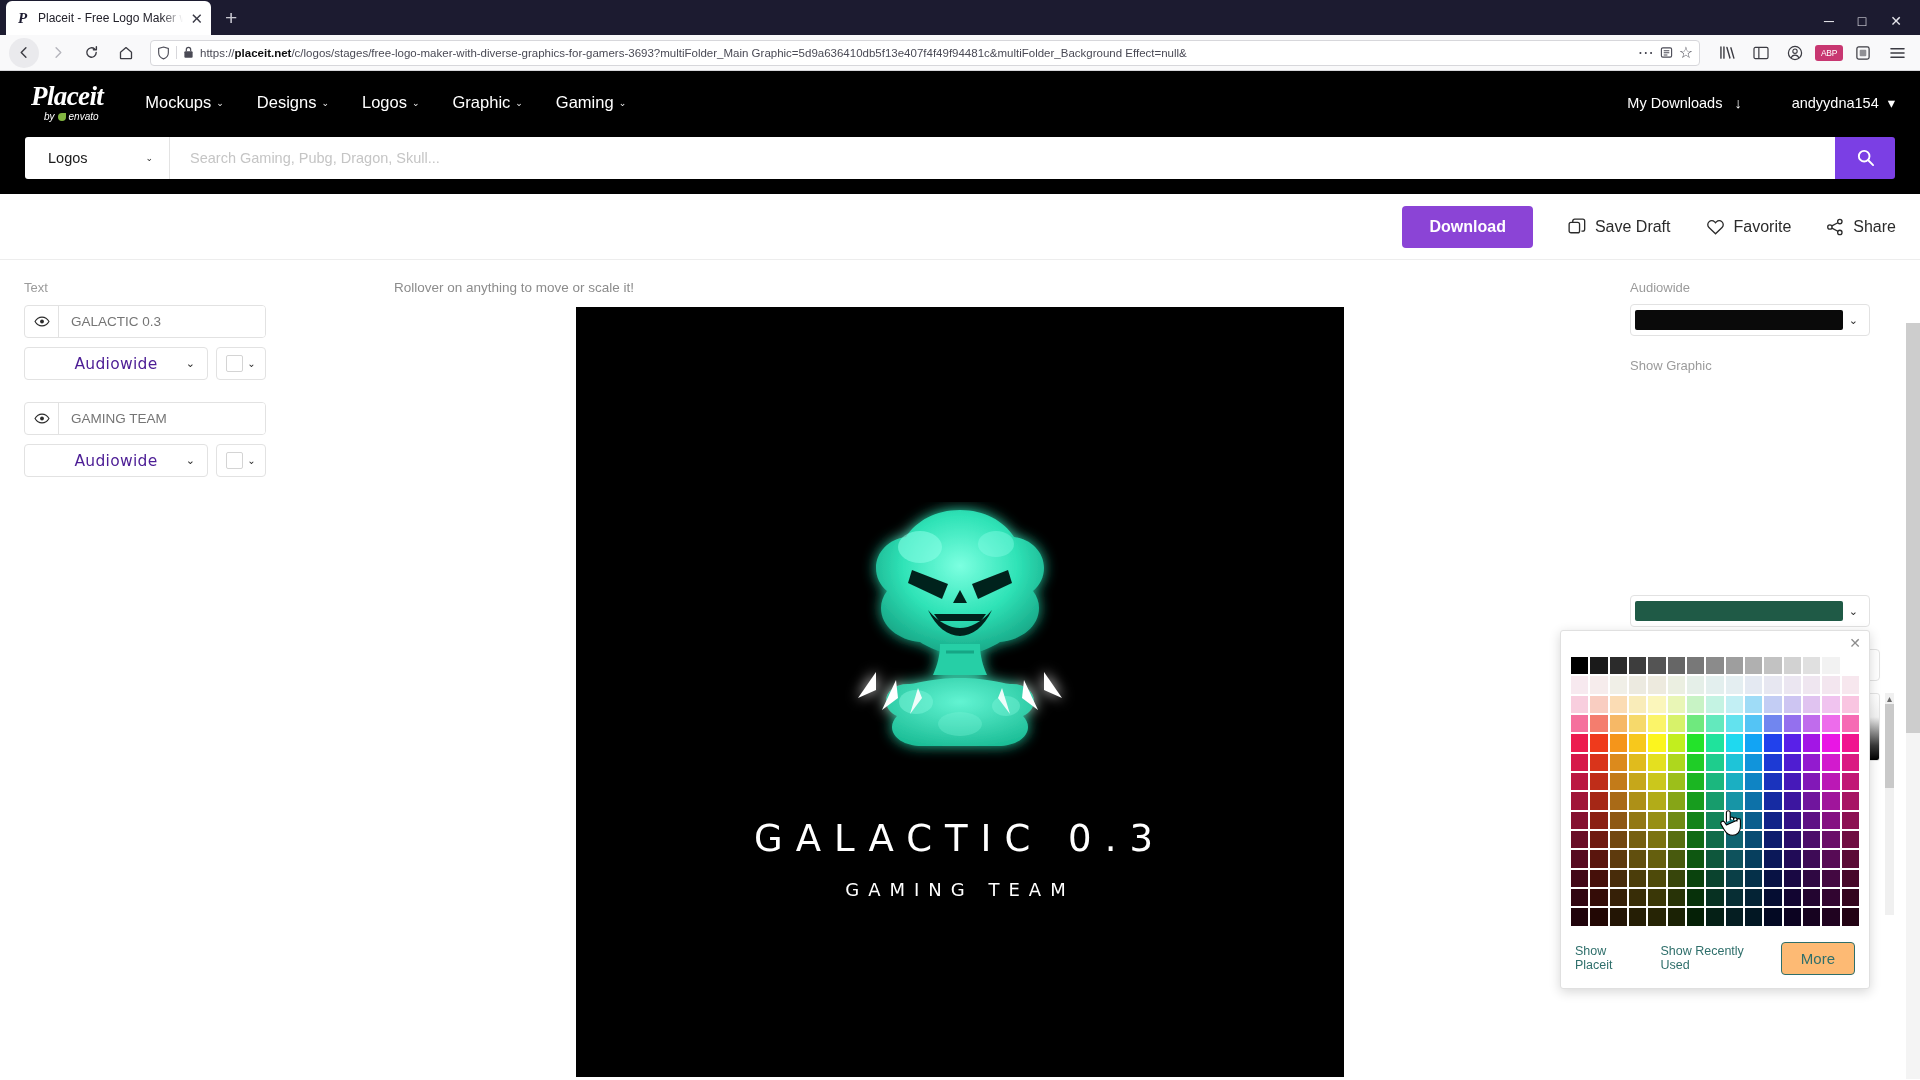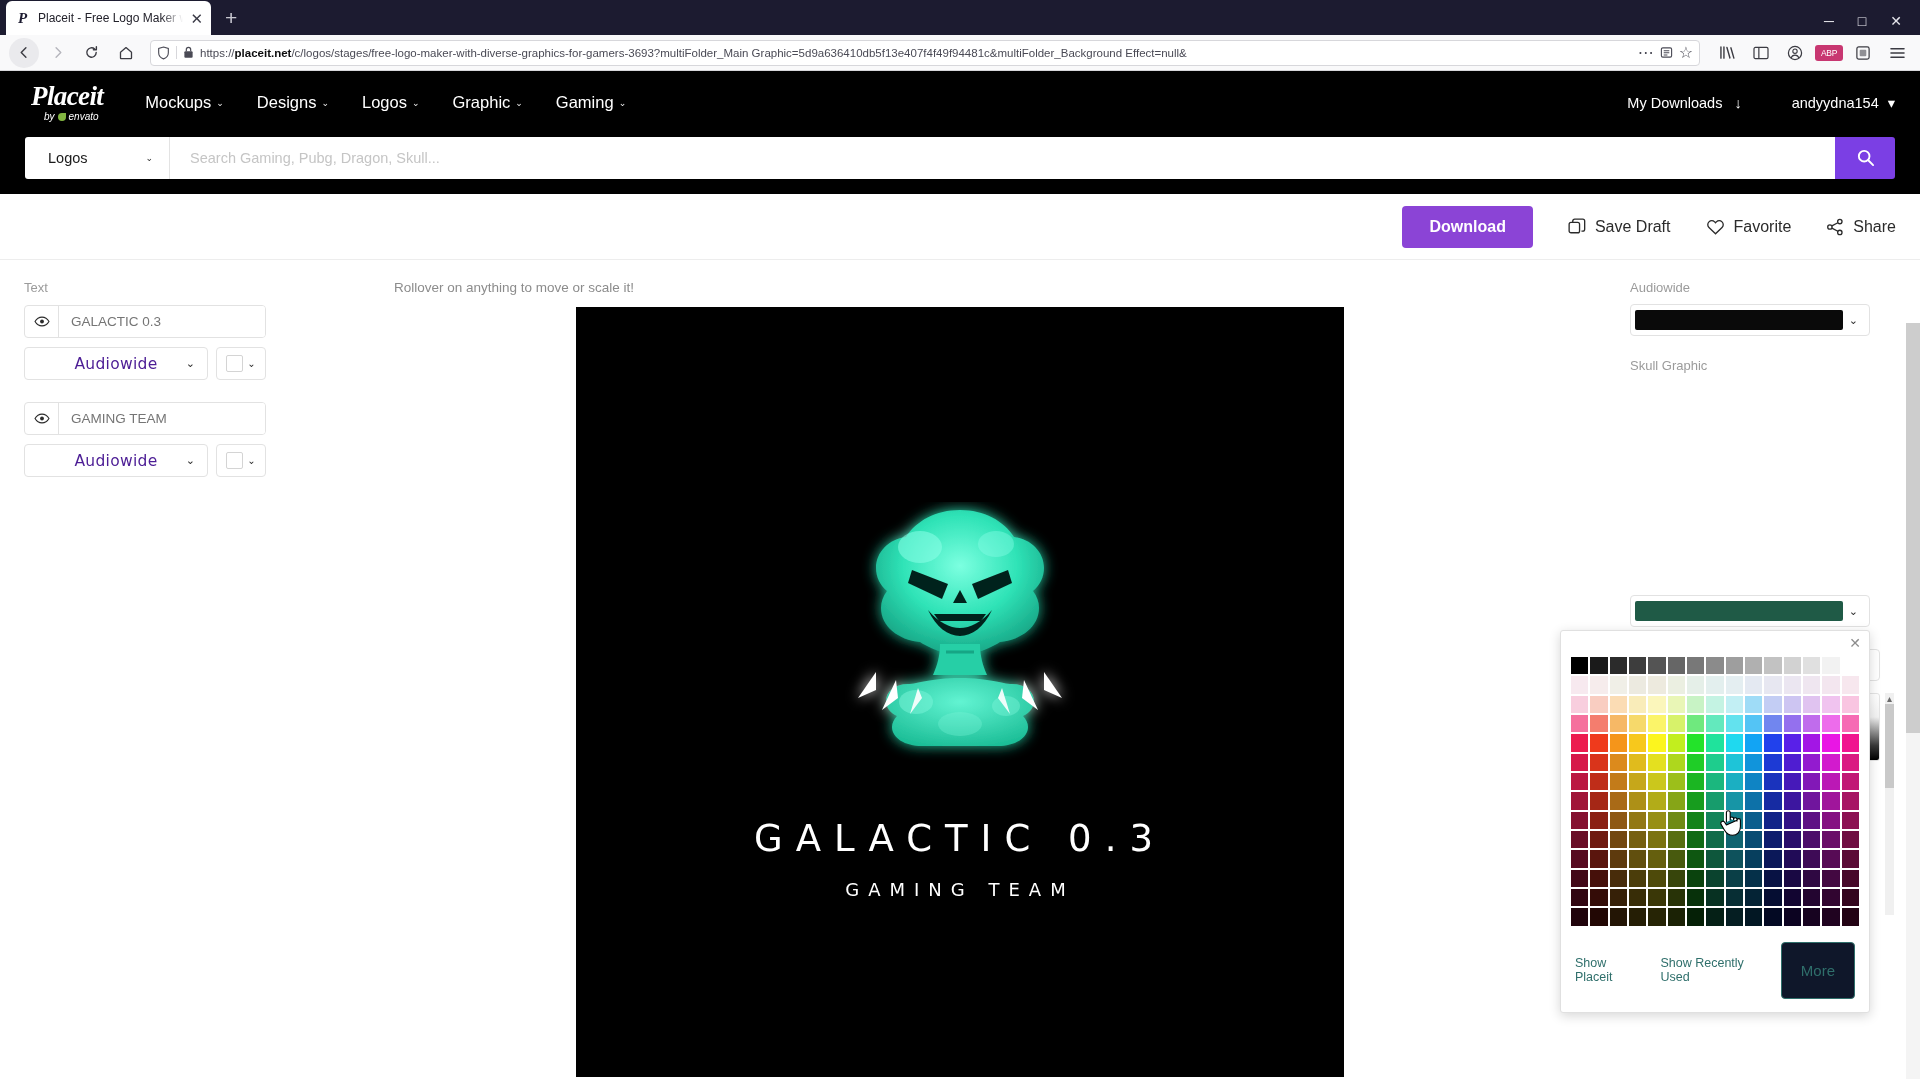--- a/index.html
+++ b/index.html
@@ -253,21 +253,21 @@
     cursor:pointer; line-height:1;
   }
   #cp-grid { display:grid; grid-template-columns:repeat(15,1fr); gap:2px; margin-top:16px; }
   .cp-cell { width:100%; aspect-ratio:1/1; cursor:pointer; }
   #cp-footer {
     display:flex; align-items:center; margin-top:16px; padding:0 4px;
   }
   .cp-link { font-size:12.5px; color:#2f6f6b; cursor:pointer; margin-right:28px; }
   #cp-more {
     margin-left:auto; border:1px solid #2f6f6b; color:#2f6f6b;
-    background:#0f172a; border-radius:4px; padding:19px 19px; font-size:15px;
+    background:#fdba74; border-radius:4px; padding:7px 19px; font-size:15px;
     cursor:pointer; font-family:"Liberation Sans", sans-serif;
   }
   #cursor-hand { position:absolute; left:1718px; top:548px; z-index:60; pointer-events:none; }
 
   
   #page-scrollbar {
     position:absolute; right:0; top:63px; width:14px; bottom:0;
     background:#f4f4f4; z-index:30;
   }
   #page-scrollbar .ps-thumb { position:absolute; top:0; width:14px; height:410px; background:#cdcdcd; }
@@ -573,21 +573,21 @@
     </div>
   </div>
 
   <div id="right-panel">
     <div class="rp-label">Audiowide</div>
     <div class="swatch-select">
       <span class="swatch-bar" id="bg-swatch" style="background: rgb(10, 10, 10);"></span>
       <span class="sel-caret">⌄</span>
     </div>
 
-    <div class="rp-label">Skull Graphic</div>
+    <div class="rp-label">Show Graphic</div>
     <div class="swatch-select" style="margin-top:222px">
       <span class="swatch-bar" id="mg-swatch" style="background: rgb(31, 90, 70);"></span>
       <span class="sel-caret">⌄</span>
     </div>
 
     <div id="asset-search">
       <svg width="14" height="14" viewBox="0 0 15 15" style="color:#7a7a7a">
           <circle cx="6.3" cy="6.3" r="4.5" fill="none" stroke="currentColor" stroke-width="1.5"></circle>
           <path d="M9.6 9.6 13.4 13.4" stroke="currentColor" stroke-width="1.5" stroke-linecap="round"></path>
         </svg>

